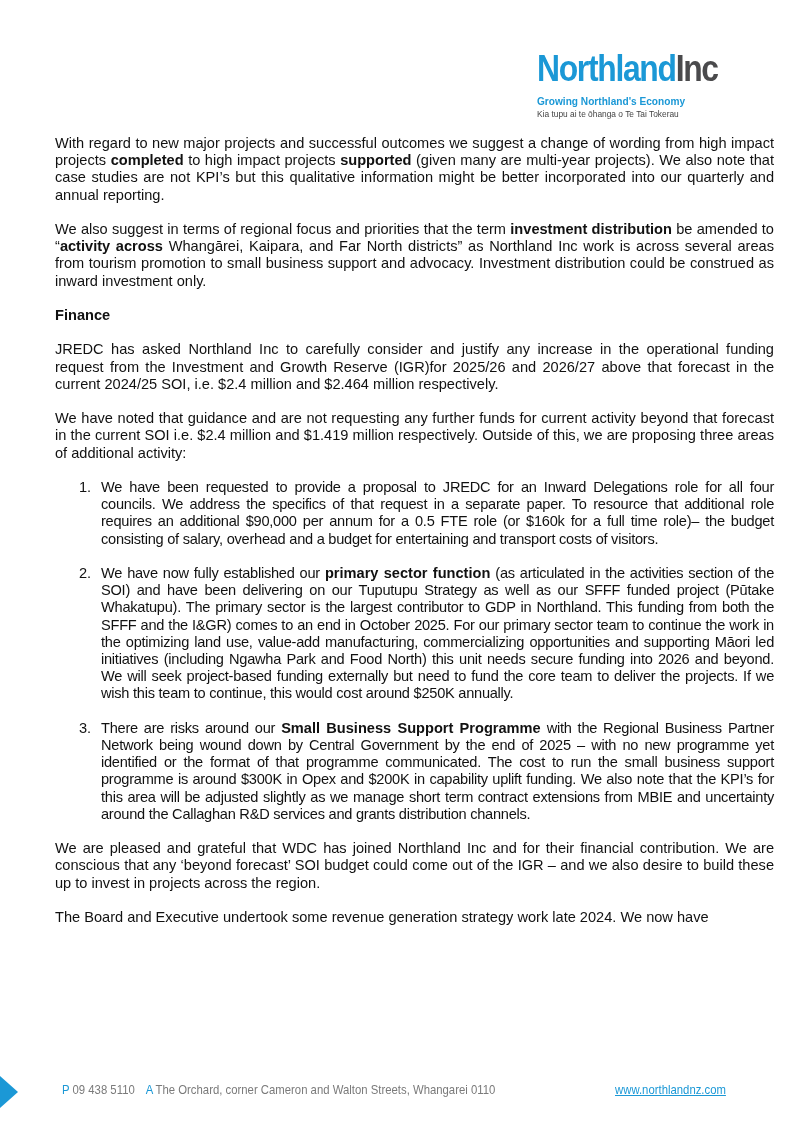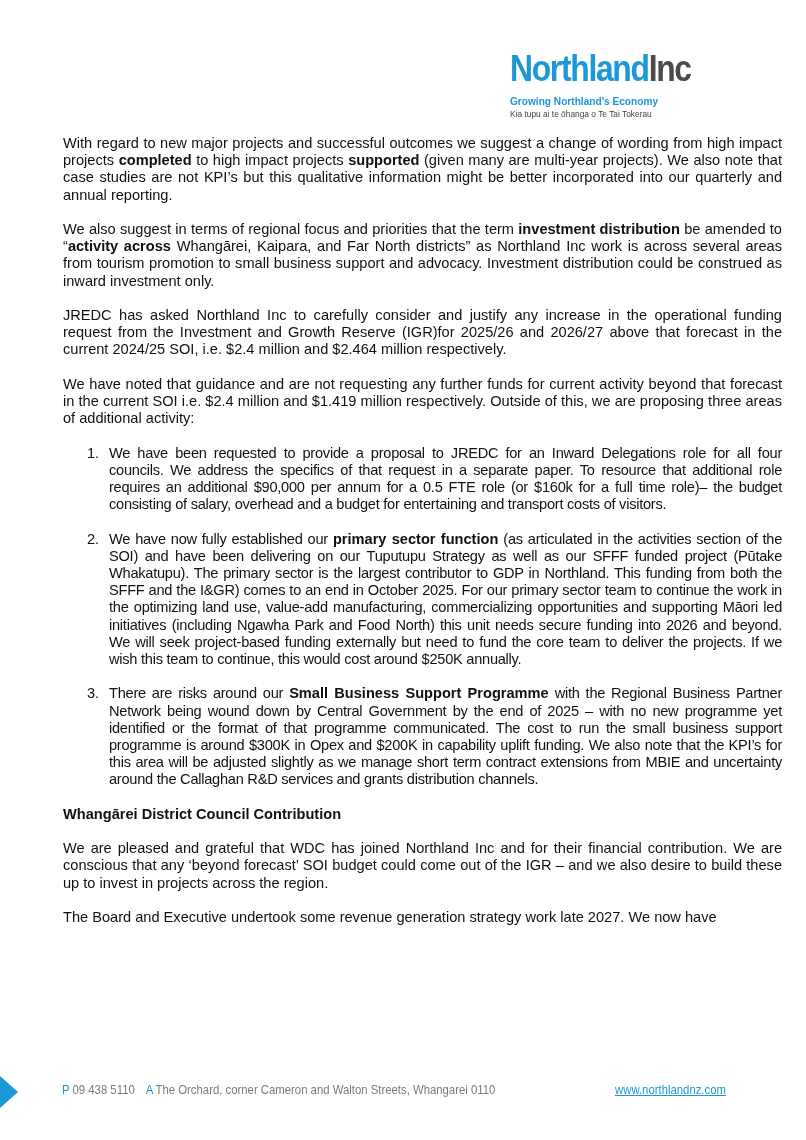--- a/index.html
+++ b/index.html
@@ -10,21 +10,21 @@
     body {
       width: 806px;
       height: 1140px;
       position: relative;
       overflow: hidden;
       font-family: "Liberation Sans", sans-serif;
       color: #111111;
     }
     .header-logo {
       position: absolute;
-      left: 510px;
+      left: 537px;
       top: 48px;
       width: 240px;
     }
     .logo-word {
       font-family: "Liberation Sans", sans-serif;
       font-weight: bold;
       font-size: 37px;
       letter-spacing: -1.5px;
       line-height: 42px;
       transform: scaleX(0.86);
@@ -46,21 +46,21 @@
       margin-top: 1px;
       font-size: 9.5px;
       color: #444;
       transform: scaleX(0.88);
       transform-origin: left center;
       white-space: nowrap;
     }
 
     .content {
       position: absolute;
-      left: 63px;
+      left: 55px;
       top: 135px;
       width: 719px;
       font-size: 14.6px;
       line-height: 17.2px;
     }
     .content p {
       margin: 0 0 17.2px 0;
       text-align: justify;
     }
     .content h3 {
@@ -144,46 +144,46 @@
   <div class="logo-tagline">Growing Northland's Economy</div>
   <div class="logo-subtagline">Kia tupu ai te ōhanga o Te Tai Tokerau</div>
 </div>
 
 <div class="content">
 
   <p><span>With regard to new major projects and successful outcomes we suggest a change of wording from high impact projects </span><b>completed</b><span> to high impact projects </span><b>supported</b><span> (given many are multi-year projects). We also note that case studies are not KPI’s but this qualitative information might be better incorporated into our quarterly and annual reporting.</span></p>
 
   <p><span>We also suggest in terms of regional focus and priorities that the term </span><b>investment distribution</b><span> be amended to “</span><b>activity across</b><span> Whangārei, Kaipara, and Far North districts” as Northland Inc work is across several areas from tourism promotion to small business support and advocacy.  Investment distribution could be construed as inward investment only.</span></p>
 
+  <h3>Finance</h3>
 
   <p>JREDC has asked Northland Inc to carefully consider and justify any increase in the operational funding request from the Investment and Growth Reserve (IGR)for 2025/26 and 2026/27 above that forecast in the current 2024/25 SOI, i.e. $2.4 million and $2.464 million respectively.</p>
 
   <p>We have noted that guidance and are not requesting any further funds for current activity beyond that forecast in the current SOI i.e. $2.4 million and $1.419 million respectively.  Outside of this, we are proposing three areas of additional activity:</p>
 
   <ol class="activities">
     <li>
       <span class="num">1.</span>
       <span class="narrow">We have been requested to provide a proposal to JREDC for an Inward Delegations role for all four councils.  We address the specifics of that request in a separate paper.  To resource that additional role requires an additional $90,000 per annum for a 0.5 FTE role (or $160k for a full time role)– the budget consisting of salary, overhead and a budget for entertaining and transport costs of visitors.</span>
     </li>
     <li>
       <span class="num">2.</span>
       <span class="narrow">We have now fully established our </span><b>primary sector function</b><span class="narrow"> (as articulated in the activities section of the SOI) and have been delivering on our Tuputupu Strategy as well as our SFFF funded project (Pūtake Whakatupu).  The primary sector is the largest contributor to GDP in Northland. This funding from both the SFFF and the I&amp;GR) comes to an end in October 2025. For our primary sector team to continue the work in the optimizing land use, value-add manufacturing, commercializing opportunities and supporting Māori led initiatives (including Ngawha Park and Food North) this unit needs secure funding into 2026 and beyond.  We will seek project-based funding externally but need to fund the core team to deliver the projects. If we wish this team to continue, this would cost around $250K annually.</span>
     </li>
     <li>
       <span class="num">3.</span>
       <span class="narrow">There are risks around our </span><b>Small Business Support Programme</b><span class="narrow"> with the Regional Business Partner Network being wound down by Central Government by the end of 2025 – with no new programme yet identified or the format of that programme communicated.  The cost to run the small business support programme is around $300K in Opex and $200K in capability uplift funding.  We also note that the KPI’s for this area will be adjusted slightly as we manage short term contract extensions from MBIE and uncertainty around the Callaghan R&amp;D services and grants distribution channels.</span>
     </li>
   </ol>
 
-  <h3>Whangārei District Council Contribution</h3>
 
   <p>We are pleased and grateful that WDC has joined Northland Inc and for their financial contribution. We are conscious that any ‘beyond forecast’ SOI budget could come out of the IGR – and we also desire to build these up to invest in projects across the region.</p>
 
 
-  <p>The Board and Executive undertook some revenue generation strategy work late 2027.  We now have</p>
+  <p>The Board and Executive undertook some revenue generation strategy work late 2024.  We now have</p>
 </div>
 
 <div class="footer">
   <div class="footer-arrow"></div>
   <div class="footer-text">
     <span class="footer-label">P</span>
     <span>09 438 5110</span><span class="footer-gap"></span>
     <span class="footer-label">A</span>
     <span>The Orchard, corner Cameron and Walton Streets, Whangarei 0110</span>
   </div>

